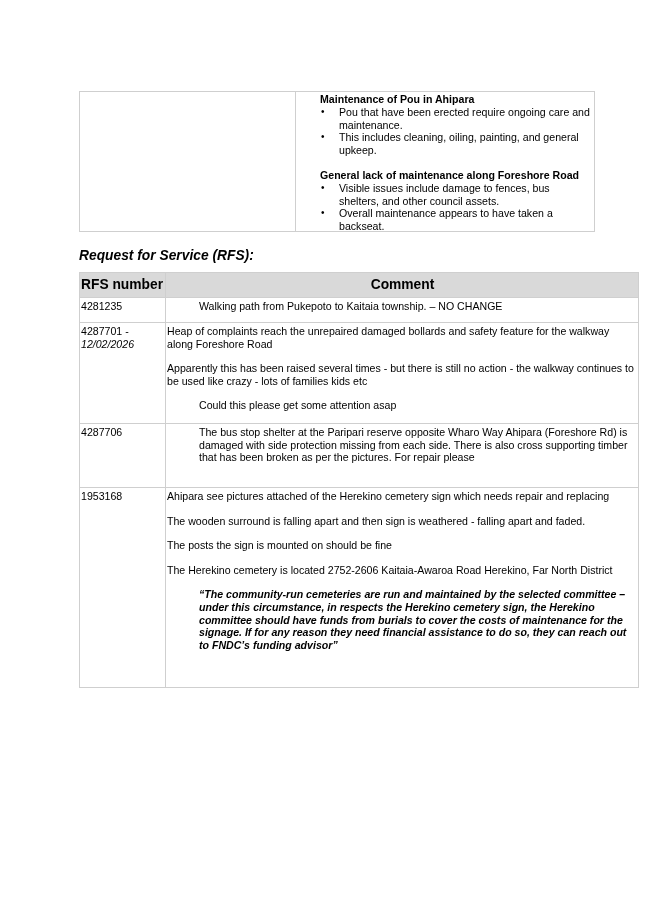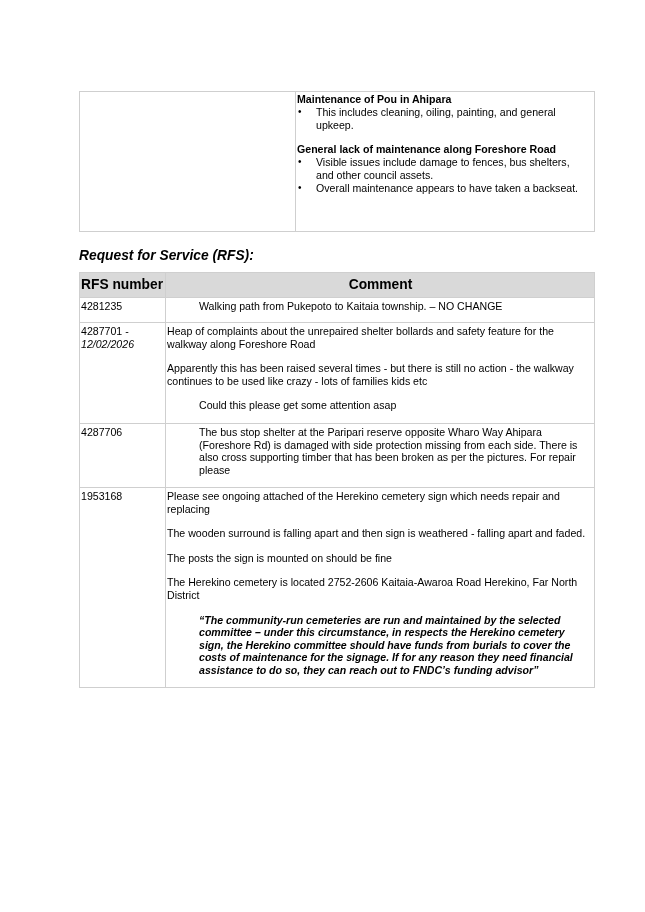--- a/index.html
+++ b/index.html
@@ -2,55 +2,56 @@
 <html><head>
   <meta charset="utf-8">
   <style>
     html, body { margin: 0; padding: 0; background: #ffffff; }
     body {
       width: 645px; height: 912px; position: relative; overflow: hidden;
       font-family: "Liberation Sans", sans-serif; color: #000;
     }
     .top-table {
       position: absolute; left: 79px; top: 91px; width: 516px; height: 141px;
-      border: 1px solid #cfcfcf; box-sizing: border-box; display: flex;
+      border: 1px solid #cfcfcf; box-sizing: border-box; display: flex; gap: 23px;
     }
     .top-table .cell-left { width: 216px; border-right: 1px solid #cfcfcf; box-sizing: border-box; }
     .top-table .cell-right { flex: 1; padding: 1px 4px 0 1px; font-size: 10.6px; line-height: 12.8px; }
     .sec-head { font-weight: bold; }
     ul.blist { list-style: none; margin: 0; padding: 0; }
     ul.blist li { position: relative; padding-left: 19px; }
     ul.blist li::before { content: "•"; position: absolute; left: 1px; top: 0; font-size: 10px; }
     .gap { height: 12px; }
 
     .rfs-heading {
       position: absolute; left: 79px; top: 248px; font-size: 13.8px; font-weight: bold; font-style: italic;
     }
     .rfs-table {
-      position: absolute; left: 79px; top: 272px; width: 516px;
+      position: absolute; left: 79px; top: 272px; width: 560px;
       border-collapse: collapse; font-size: 10.6px; line-height: 12.6px; border-radius: 11px;
     }
     .rfs-table th, .rfs-table td { border: 1px solid #cfcfcf; vertical-align: top; text-align: left; }
     .rfs-table th { background: #d9d9d9; font-size: 13.8px; font-weight: bold; height: 24px; padding: 0 0 0 1px; line-height: 24px; }
     .rfs-table th.comment-h { text-align: center; margin-top: 34px; }
     .rfs-table td { padding: 2px 4px 2px 1px; }
     .rfs-table td.num { width: 80px; }
     .rfs-table td p { margin: 0 0 12px 0; }
     .rfs-table td p:last-child { margin-bottom: 0; padding-left: 32px; }
     .date { font-style: italic; }
     .bold-italic { font-weight: bold; font-style: italic; }
   </style>
 </head>
 <body>
 
 <div class="top-table">
   <div class="cell-left"></div>
   <div class="cell-right">
     <div class="sec-head">Maintenance of Pou in Ahipara</div>
     <ul class="blist">
+      <li>Pou that have been erected require ongoing care and maintenance.</li>
       <li>This includes cleaning, oiling, painting, and general upkeep.</li>
     </ul>
     <div class="gap"></div>
     <div class="sec-head">General lack of maintenance along Foreshore Road</div>
     <ul class="blist">
       <li>Visible issues include damage to fences, bus shelters, and other council assets.</li>
       <li>Overall maintenance appears to have taken a backseat.</li>
     </ul>
   </div>
 </div>
@@ -72,39 +73,39 @@
       <td>
         <p>Walking path from Pukepoto to Kaitaia township. – NO CHANGE</p>
       </td>
     </tr>
     <tr style="height:101px">
       <td class="num">
         <div>4287701 -</div>
         <div class="date">12/02/2026</div>
       </td>
       <td>
-        <p>Heap of complaints about the unrepaired shelter bollards and safety feature for the walkway along Foreshore Road</p>
+        <p>Heap of complaints reach the unrepaired damaged bollards and safety feature for the walkway along Foreshore Road</p>
         <p>Apparently this has been raised several times - but there is still no action - the walkway continues to be used like crazy - lots of families kids etc</p>
         <p>Could this please get some attention asap</p>
       </td>
     </tr>
     <tr style="height:64px">
       <td class="num">
         <span>4287706</span>
       </td>
       <td>
         <p>The bus stop shelter at the Paripari reserve opposite Wharo Way Ahipara (Foreshore Rd) is damaged with side protection missing from each side. There is also cross supporting timber that has been broken as per the pictures. For repair please</p>
       </td>
     </tr>
     <tr style="height:200px">
       <td class="num">
         <span>1953168</span>
       </td>
       <td>
-        <p>Please see ongoing attached of the Herekino cemetery sign which needs repair and replacing</p>
+        <p>Ahipara see pictures attached of the Herekino cemetery sign which needs repair and replacing</p>
         <p>The wooden surround is falling apart and then sign is weathered - falling apart and faded.</p>
         <p>The posts the sign is mounted on should be fine</p>
         <p>The Herekino cemetery is located 2752-2606 Kaitaia-Awaroa Road Herekino, Far North District</p>
         <p class="bold-italic">“The community-run cemeteries are run and maintained by the selected committee – under this circumstance, in respects the Herekino cemetery sign, the Herekino committee should have funds from burials to cover the costs of maintenance for the signage. If for any reason they need financial assistance to do so, they can reach out to FNDC’s funding advisor”</p>
       </td>
     </tr>
   </tbody>
 </table>
 
 </body></html>

